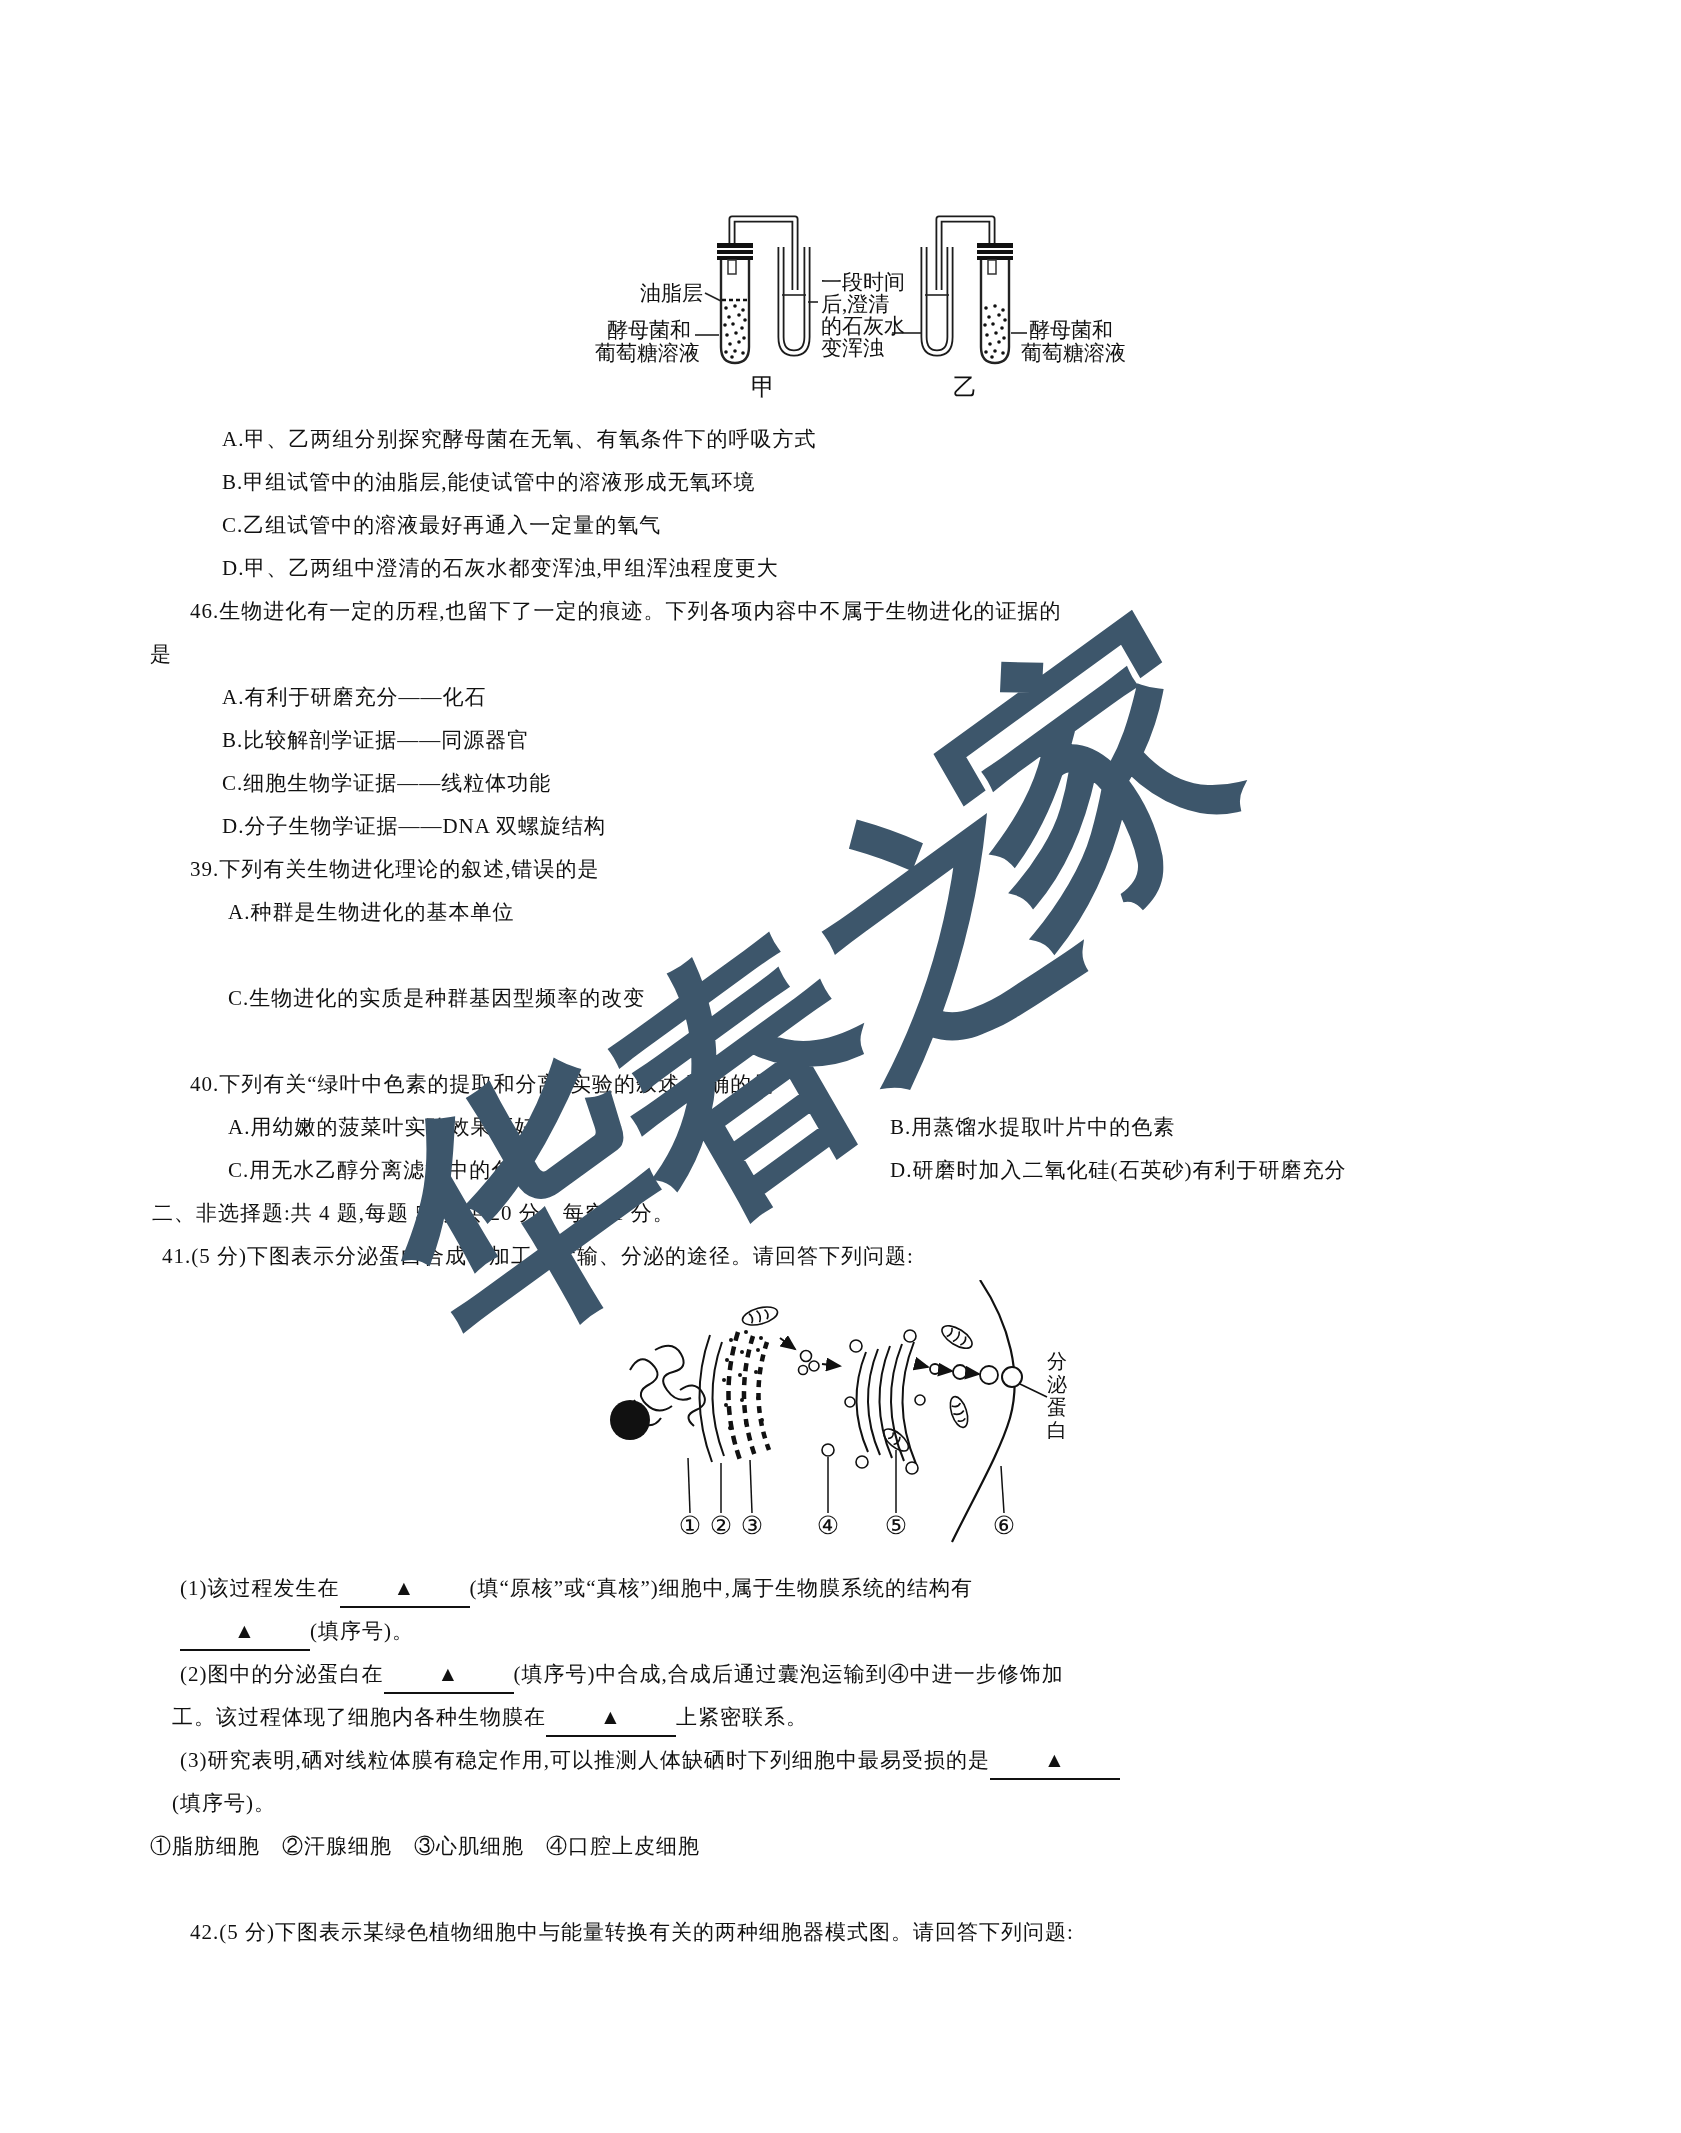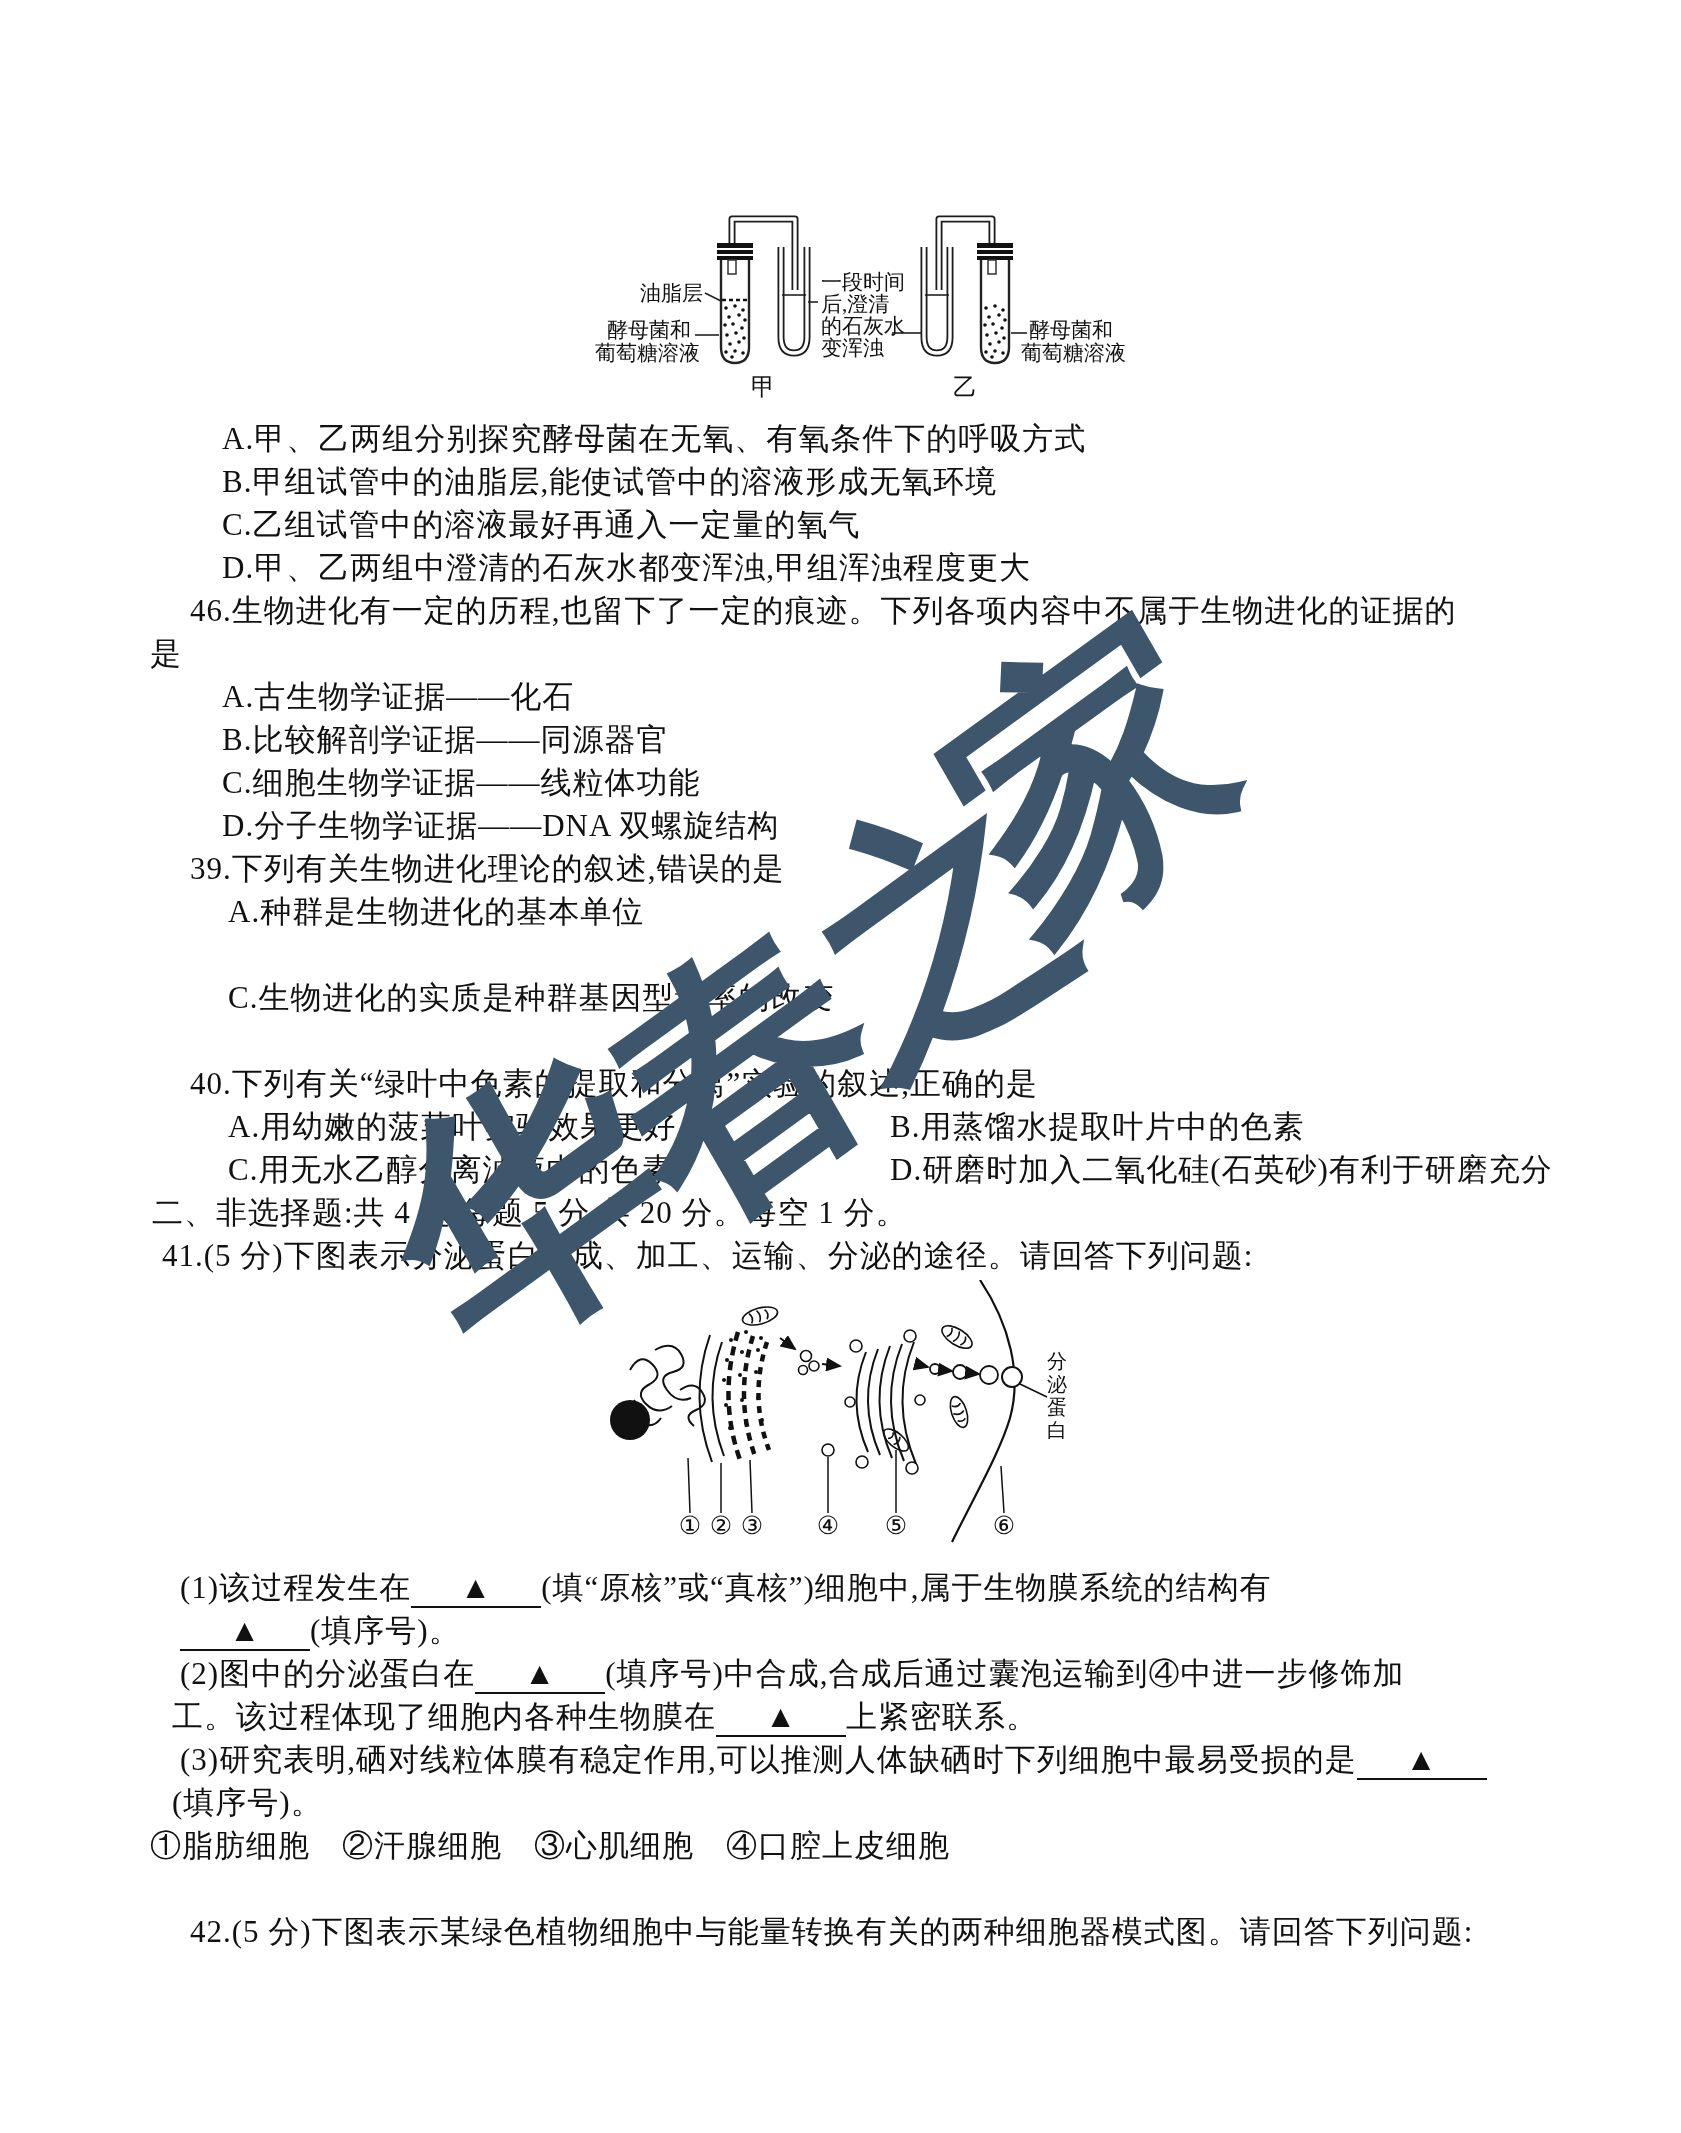--- a/index.html
+++ b/index.html
@@ -7,21 +7,21 @@
     position:relative;
     width:1681px;height:2079px;
     background:#ffffff;
     font-family:"Liberation Serif","DejaVu Serif",serif;
     color:#111;
     overflow:hidden;
   }
   .line{
     position:absolute;
     white-space:nowrap;
-    font-size:31px;
+    font-size:21px;
     letter-spacing:1px;
     line-height:36px;
     font-family:Liberation Serif, serif;
   }
   .blank{
     display:inline-block;
     min-width:118px;
     padding:0 6px;
     border-bottom:2px solid #111;
     text-align:center;
@@ -143,21 +143,21 @@
     <text x="466" y="155" font-size="21">葡萄糖溶液</text>
   </svg>
 
   <div class="line" style="left:222px;top:421px;">A.甲、乙两组分别探究酵母菌在无氧、有氧条件下的呼吸方式</div>
   <div class="line" style="left:222px;top:507px;">C.乙组试管中的溶液最好再通入一定量的氧气</div>
   <div class="line" style="left:222px;top:464px;">B.甲组试管中的油脂层,能使试管中的溶液形成无氧环境</div>
   <div class="line" style="left:222px;top:550px;">D.甲、乙两组中澄清的石灰水都变浑浊,甲组浑浊程度更大</div>
 
   <div class="line" style="left:190px;top:593px;">46.生物进化有一定的历程,也留下了一定的痕迹。下列各项内容中不属于生物进化的证据的</div>
   <div class="line" style="left:150px;top:636px;">是</div>
-  <div class="line" style="left:222px;top:679px;">A.古生物学证据——化石</div>
+  <div class="line" style="left:222px;top:679px;">A.有利于研磨充分——化石</div>
   <div class="line" style="left:222px;top:722px;">B.比较解剖学证据——同源器官</div>
   <div class="line" style="left:222px;top:765px;">C.细胞生物学证据——线粒体功能</div>
   <div class="line" style="left:222px;top:808px;">D.分子生物学证据——DNA 双螺旋结构</div>
 
   <div class="line" style="left:190px;top:851px;">39.下列有关生物进化理论的叙述,错误的是</div>
   <div class="line" style="left:228px;top:894px;">A.种群是生物进化的基本单位</div>
   <div class="line" style="left:228px;top:980px;">C.生物进化的实质是种群基因型频率的改变</div>
 
   <div class="line" style="left:190px;top:1066px;">40.下列有关“绿叶中色素的提取和分离”实验的叙述,正确的是</div>
   <div class="line" style="left:228px;top:1109px;">A.用幼嫩的菠菜叶实验效果更好</div>

